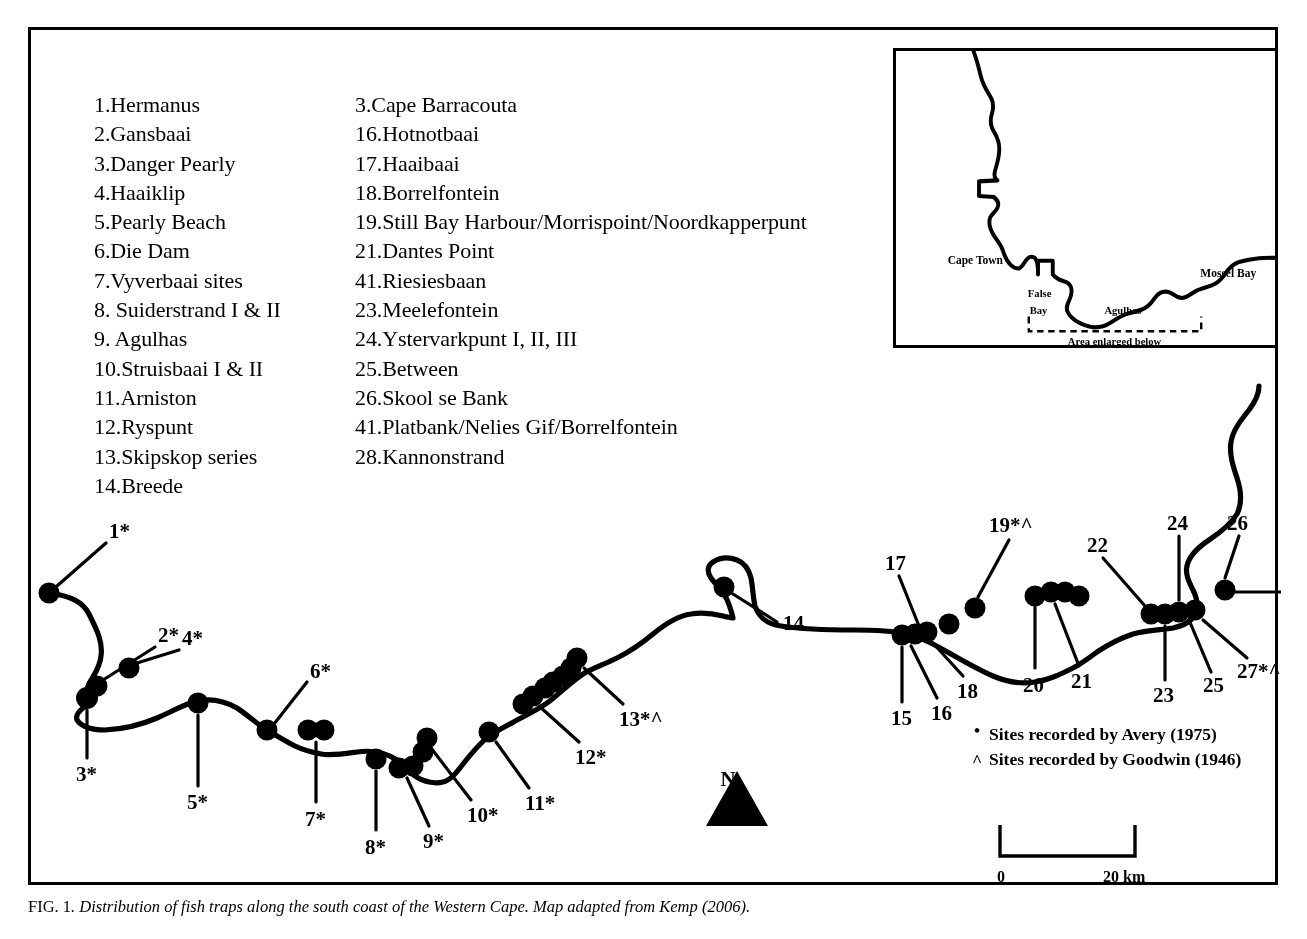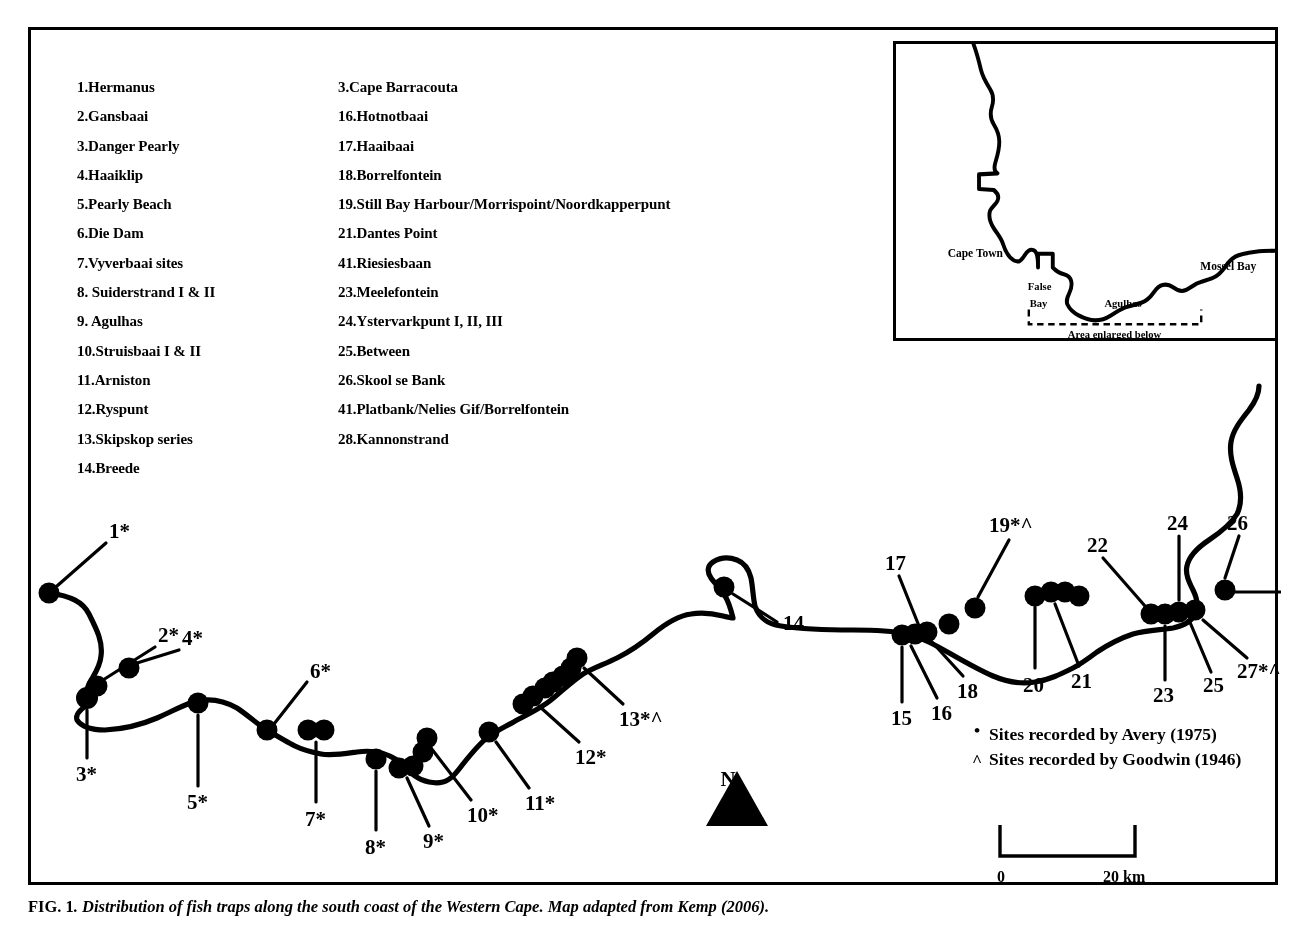--- a/index.html
+++ b/index.html
@@ -26,37 +26,37 @@
     height: 858px;
     border: 3px solid #000;
     box-sizing: border-box;
     background: #fff;
   }
 
   
   .site-list {
     position: absolute;
     list-style: none;
-    margin: 0;
+    margin: 17px;
     padding: 0;
-    font-size: 15px;
+    font-size: 22px;
     line-height: 29.3px;
-    font-weight: 700;
+    font-weight: 400;
     letter-spacing: -0.1px;
     white-space: nowrap;
   }
   #site-list-left  { left: 46px;  top: 43px; }
   #site-list-right { left: 307px; top: 43px; }
   .site-list li { white-space: nowrap; }
 
   
   #inset-map {
     position: absolute;
     left: 862px;
-    top: 11px;
+    top: 18px;
     width: 385px;
     height: 300px;
     border: 3px solid #000;
     box-sizing: border-box;
     background: #fff;
     overflow: hidden;
     padding-left: 24px;
   }
   #inset-map svg { display: block; width: 100%; height: 100%; }
   .inset-label {
@@ -102,21 +102,21 @@
   }
 
   
   #figure-caption {
     position: absolute;
     left: 28px;
     top: 897px;
     width: 1250px;
     font-size: 16.5px;
     font-style: italic;
-    font-weight: 700;
+    font-weight: 400;
     font-family: "Liberation Serif", "DejaVu Serif", serif;
     white-space: nowrap;
   }
   #figure-caption .cap-lead { font-style: normal; }
 </style>
 </head>
 <body>
 
 <div id="figure-frame">
 

